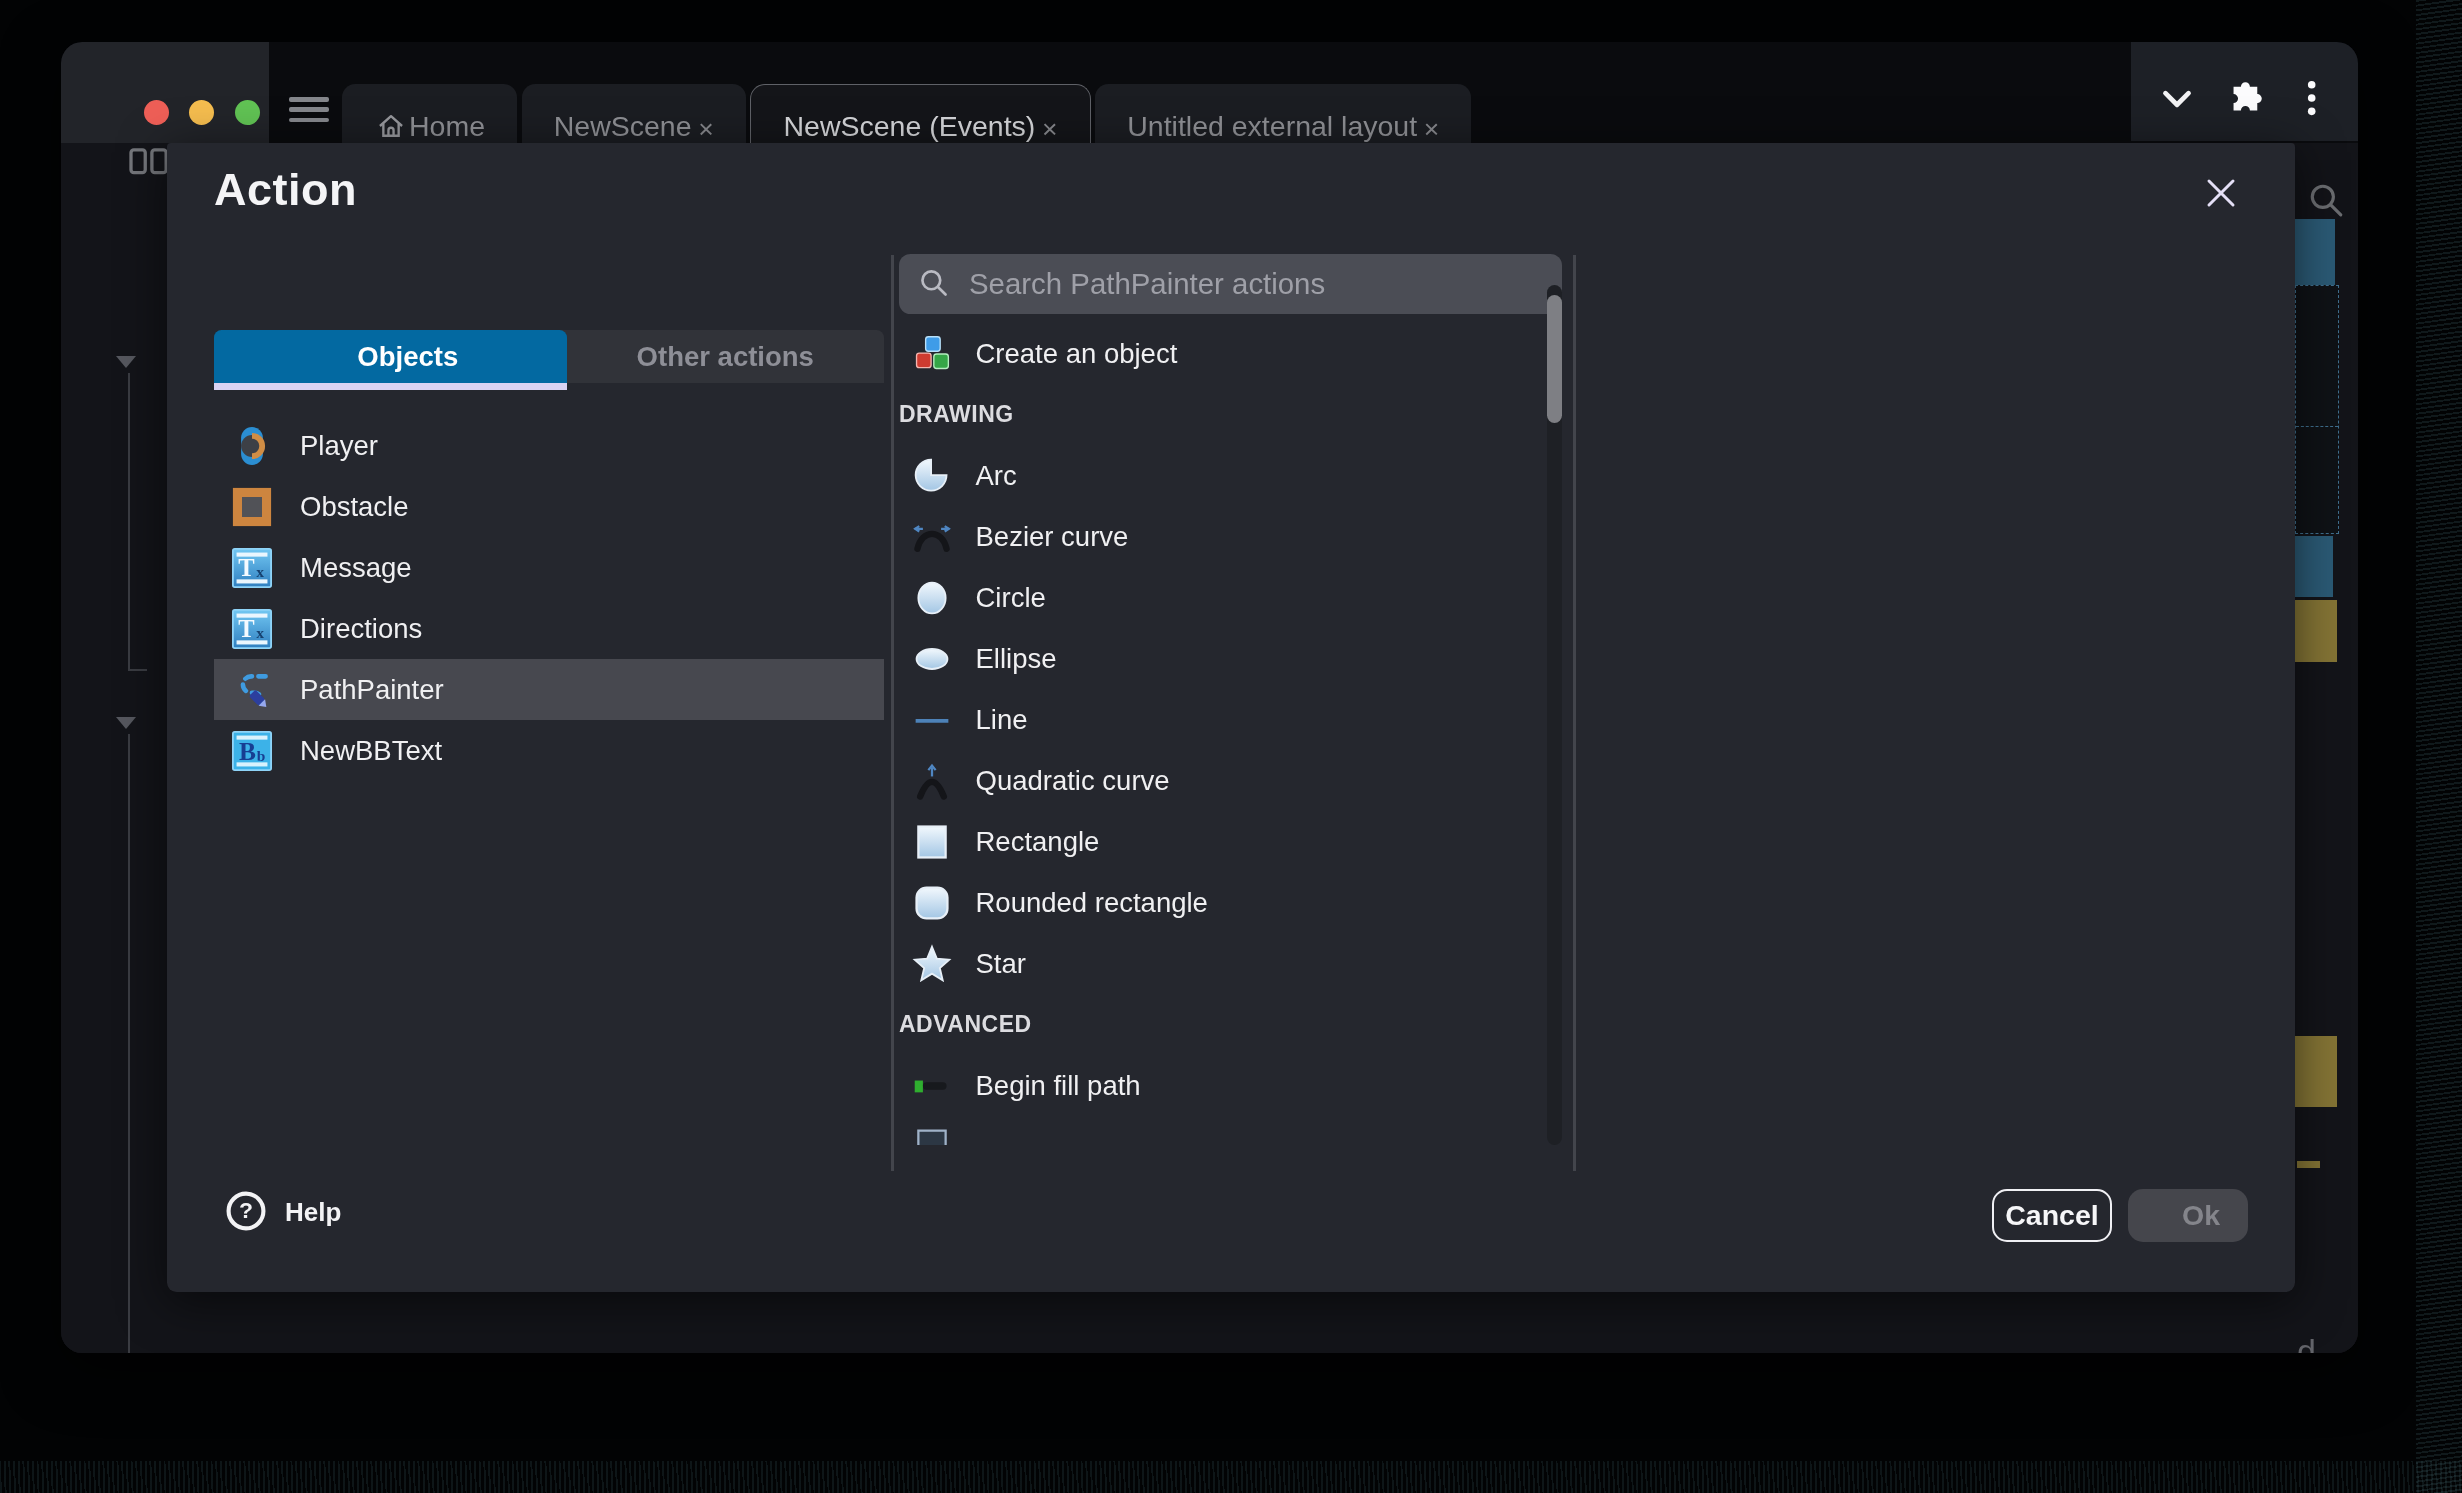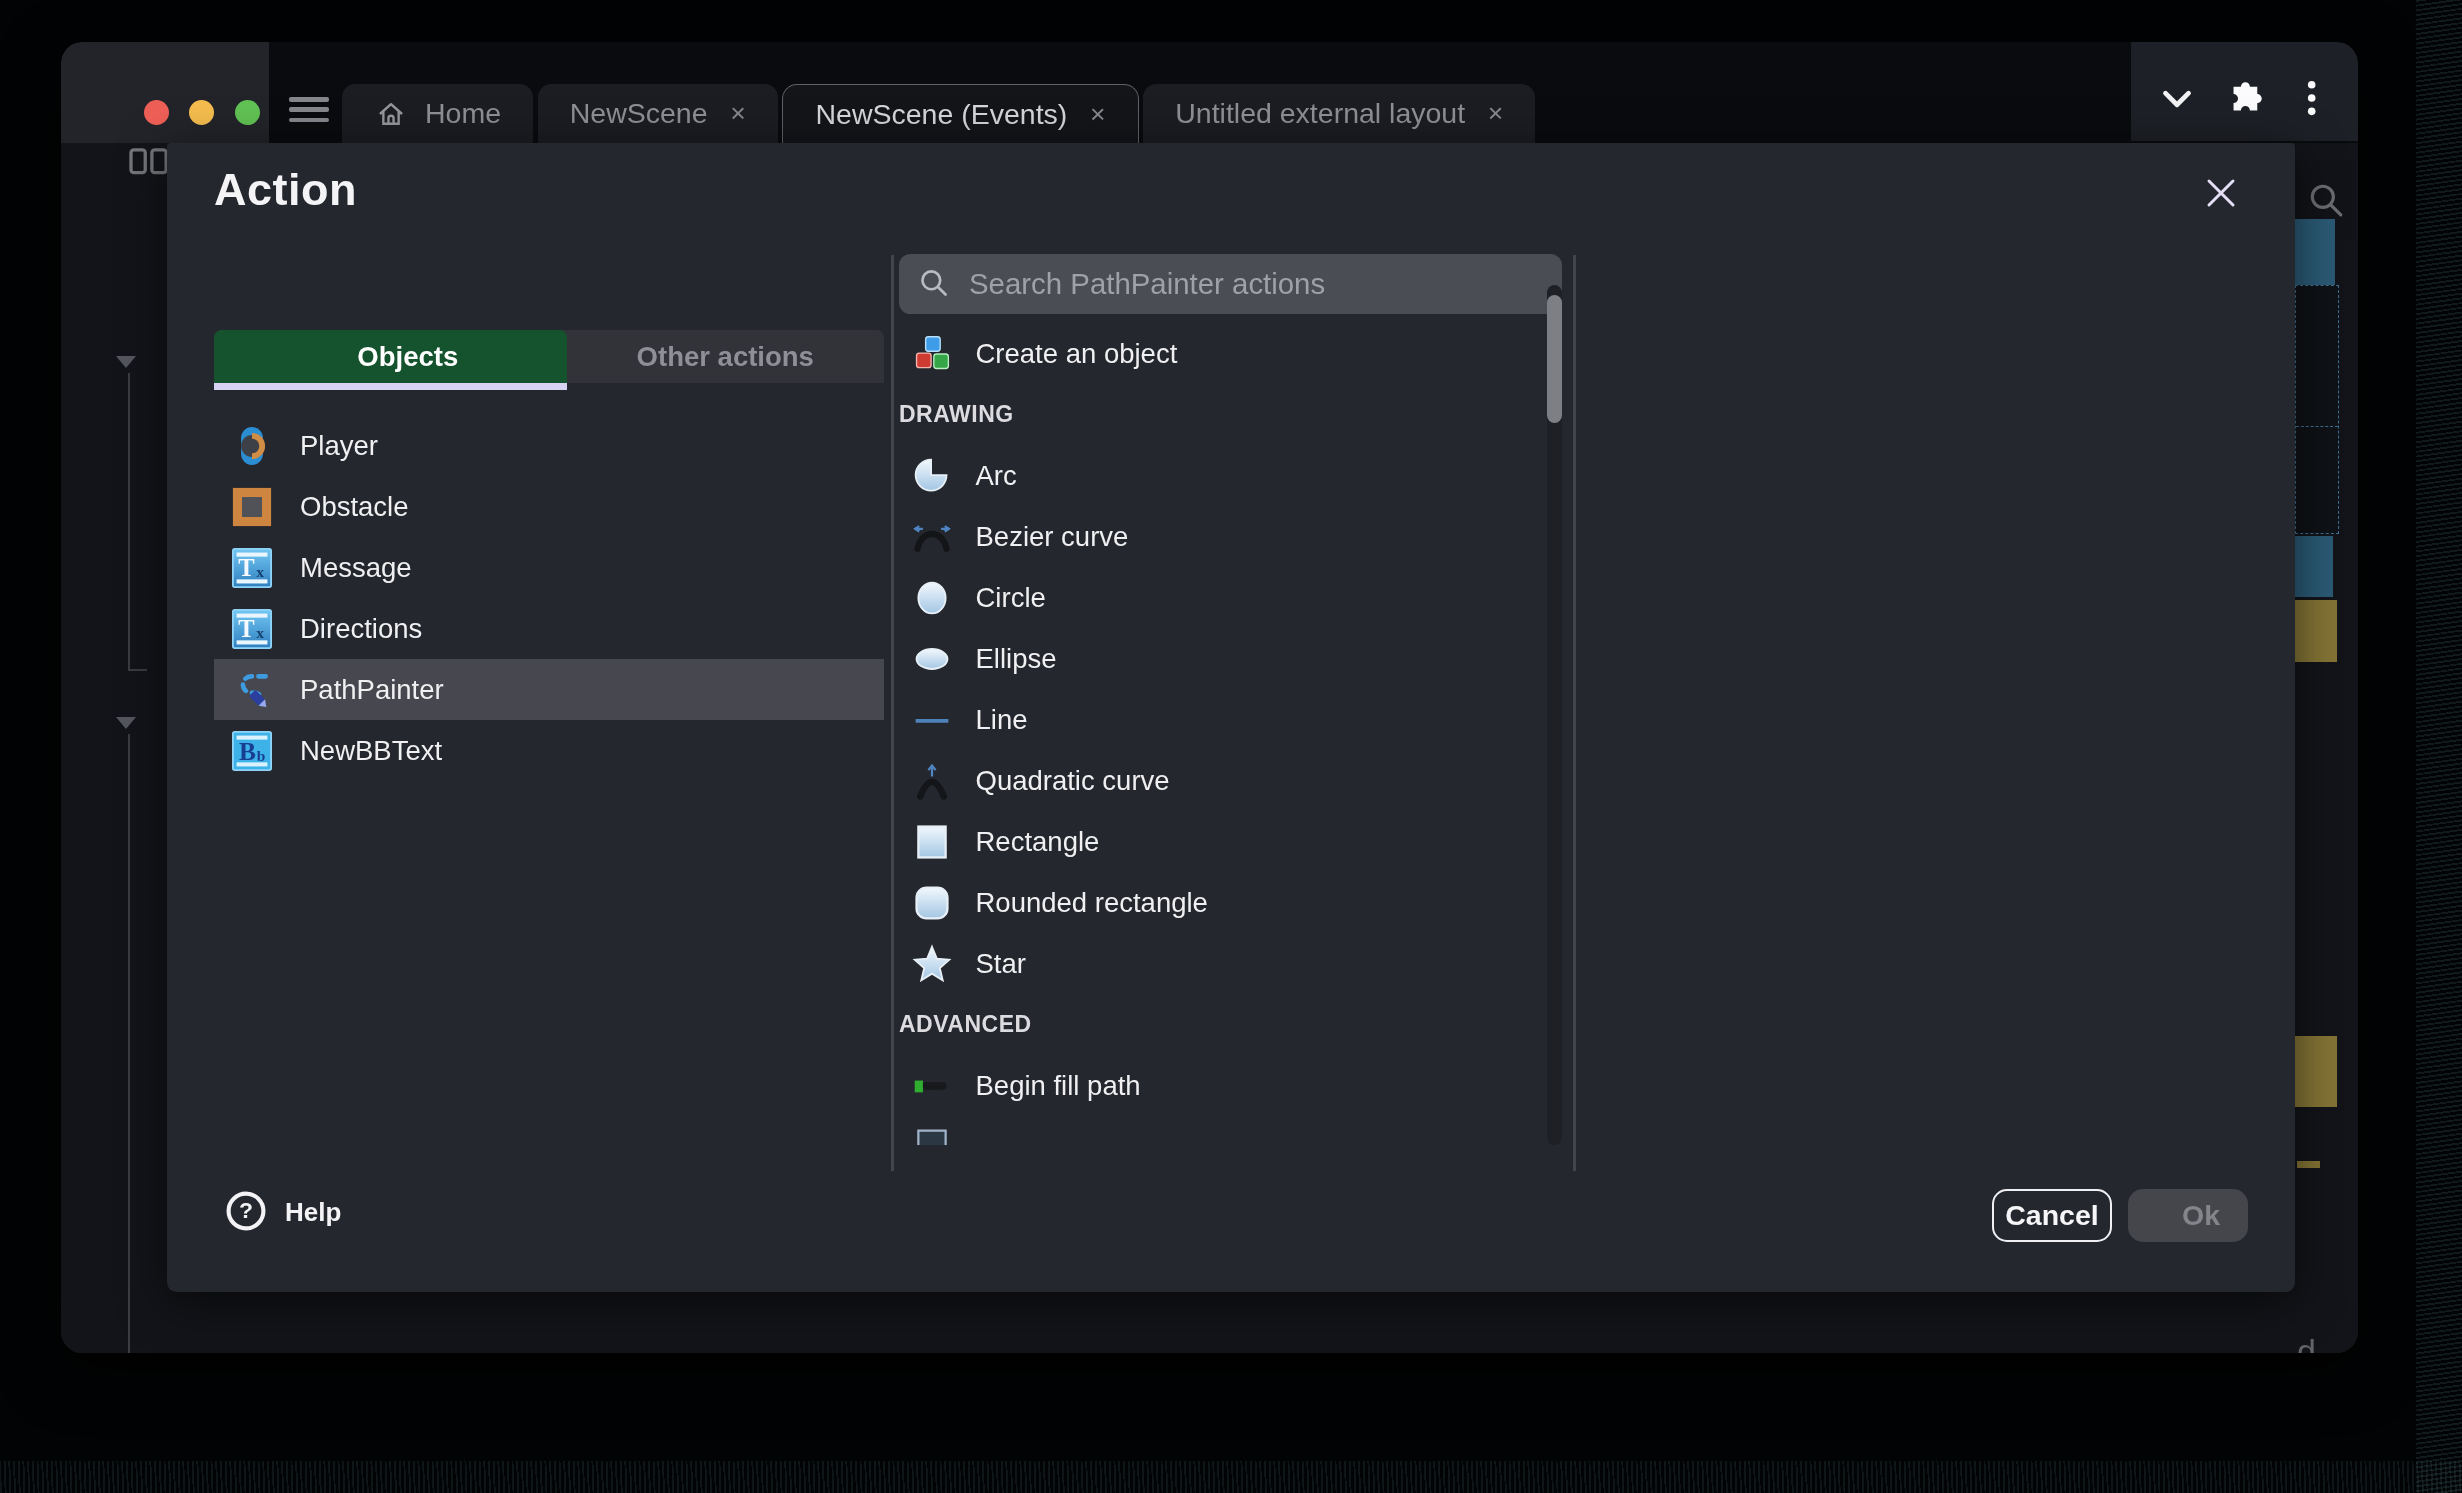--- a/index.html
+++ b/index.html
@@ -16,21 +16,21 @@
   .window{position:absolute;left:61px;top:42px;width:2297px;height:1311px;border-radius:21px;
           background:#131419;overflow:hidden;box-shadow:0 17px 57px rgba(0,0,0,.7);}
   .titlebar{position:absolute;left:0;top:0;width:100%;height:101px;background:#0a0b0e;}
   .traffic-panel{position:absolute;left:0;top:0;width:208px;height:101px;background:#222429;border-top-left-radius:21px;}
   .tl{position:absolute;top:58px;width:25px;height:25px;border-radius:50%;border:none;padding:0;}
   .tl.red{left:83px;background:#ee5f57;} .tl.yellow{left:128px;background:#f5bd4f;} .tl.green{left:174px;background:#61c354;}
   .hamburger{position:absolute;left:228px;top:55px;width:40px;height:32px;cursor:pointer;}
   .hamburger span{display:block;height:4.7px;border-radius:1.9px;background:#85878c;margin:0 0 5.7px 0;}
 
   .tabs{position:absolute;left:281px;top:42px;height:59px;display:flex;align-items:stretch;}
-  .tab{position:relative;display:flex;align-items:center;gap:17px;padding:0 32px;margin-right:4.7px;
+  .tab{position:relative;display:flex;align-items:flex-end;gap:1px;padding:0 32px;margin-right:4.7px;
        background:#1b1d22;border-radius:13.3px 13.3px 0 0;color:#8f9095;font-size:28.5px;white-space:nowrap;cursor:pointer;}
   .tab .tab-close{font-size:26.6px;color:#87888d;line-height:1;margin-left:5.7px;}
   .tab.active{background:#141519;border:1.9px solid #5f6167;border-bottom:none;color:#d6d7da;border-radius:15px 15px 0 0;}
   .toolbar{position:absolute;right:0;top:0;width:227px;height:99px;background:#1d2026;border-top-right-radius:21px;
            display:flex;align-items:center;justify-content:space-evenly;padding-top:15px;box-sizing:border-box;}
   .tb-btn{width:42px;height:42px;display:flex;align-items:center;justify-content:center;cursor:pointer;}
 
   
   .editor-bg{position:absolute;left:0;top:101px;right:0;bottom:0;background:#131419;}
   .panel-toggle-icon{position:absolute;left:68px;top:3.8px;}
@@ -54,21 +54,21 @@
 
   .search-box{position:absolute;top:111px;height:60px;background:#4b4d55;border-radius:11.4px;display:flex;align-items:center;box-sizing:border-box;padding:0 19px;}
   .search-left{left:47px;width:670px;border:1.9px solid #eceaf6;}
   .search-right{left:732px;width:663px;}
   .search-box input{flex:1;background:transparent;border:none;outline:none;color:#e9e9ec;font-size:29.4px;
                     font-family:"Liberation Sans",sans-serif;margin-left:17px;min-width:0;}
   .search-box input::placeholder{color:#9fa0a8;opacity:1;}
 
   .obj-tabs{position:absolute;left:47px;top:187px;width:670px;height:53px;background:#313339;display:flex;border-radius:7.6px 7.6px 0 0;}
   .obj-tab{flex:1;display:flex;align-items:center;justify-content:center;font-size:27.5px;font-weight:bold;color:#8e8f97;cursor:pointer;position:relative;}
-  .obj-tab.selected{background:#14532d;color:#ffffff;border-radius:7.6px 7.6px 0 0;padding-left:35px;}
+  .obj-tab.selected{background:#0369a1;color:#ffffff;border-radius:7.6px 7.6px 0 0;padding-left:35px;}
   .obj-tab.selected::after{content:"";position:absolute;left:0;right:0;bottom:-6.6px;height:6.6px;background:#d9d3f3;}
 
   .object-list{position:absolute;left:47px;top:272px;width:670px;}
   .row{height:61px;display:flex;align-items:center;cursor:pointer;}
   .row .icon-cell{width:46px;margin-left:15px;display:flex;align-items:center;justify-content:center;flex-shrink:0;}
   .row .row-label{margin-left:25px;font-size:27.5px;color:#f0f0f2;white-space:nowrap;}
   .row.selected{background:#47484f;}
 
   .v-divider{position:absolute;top:112px;width:2.8px;height:916px;background:#43454c;}
   .v-divider.left{left:724px;}

